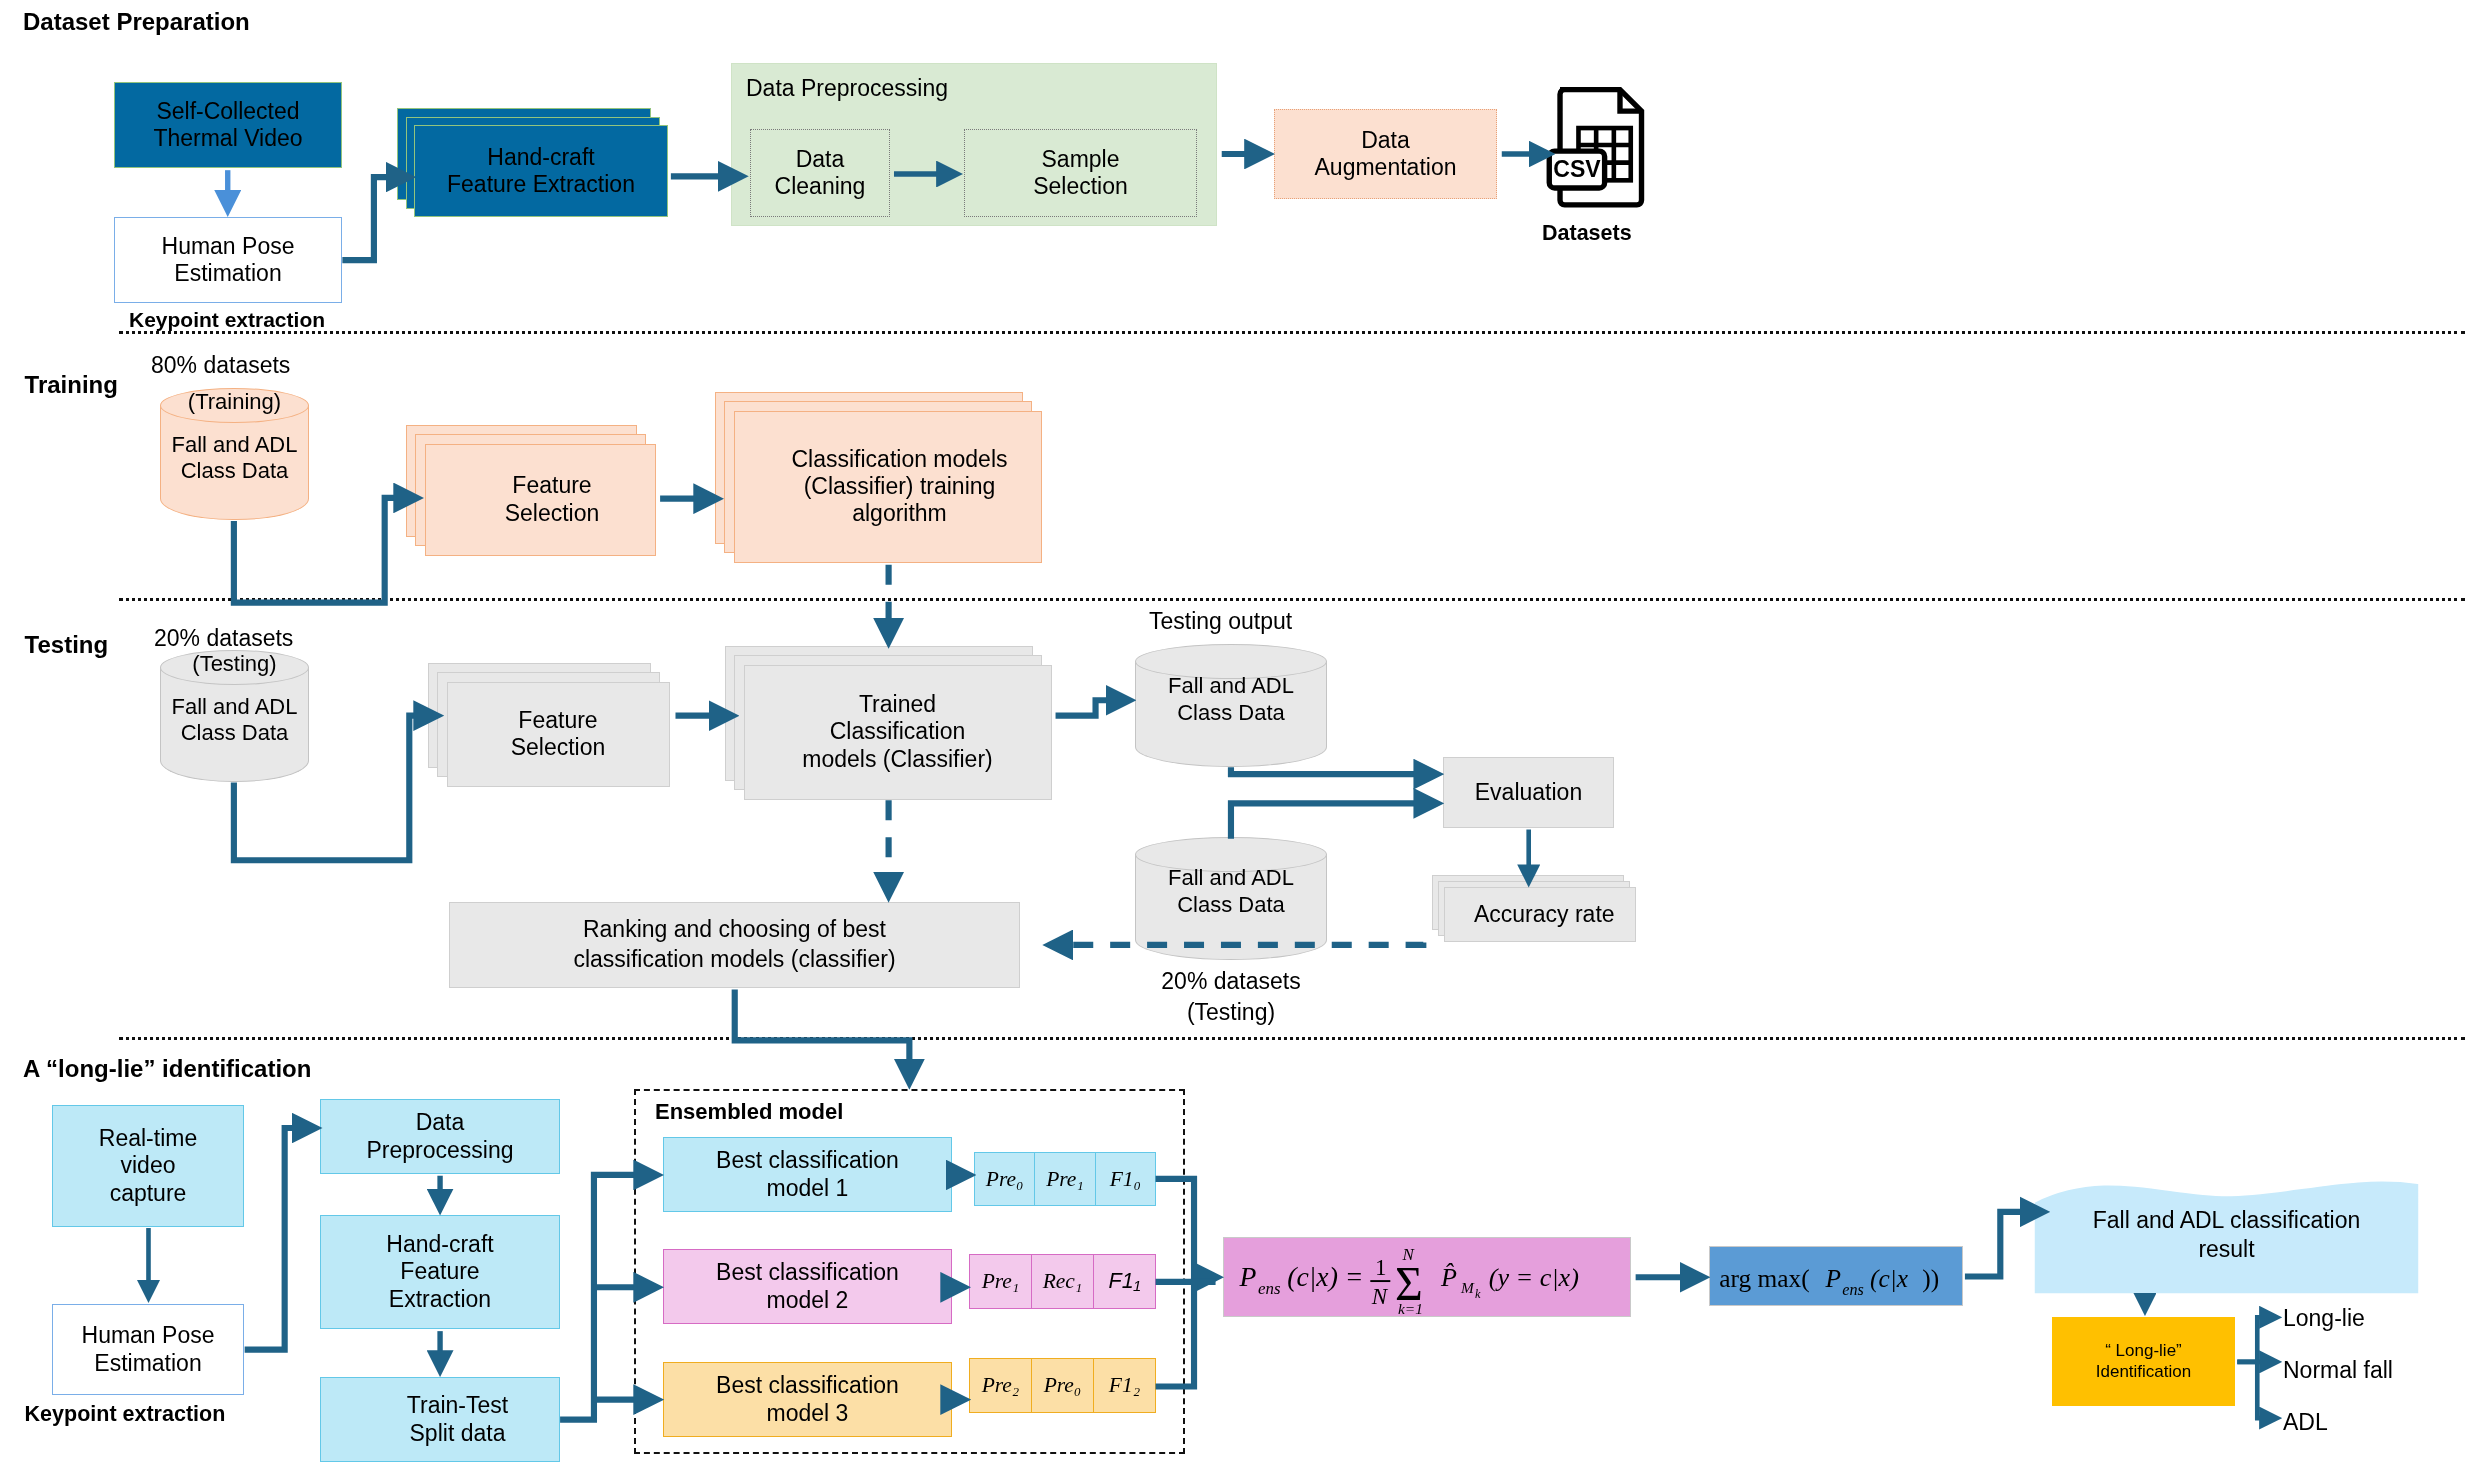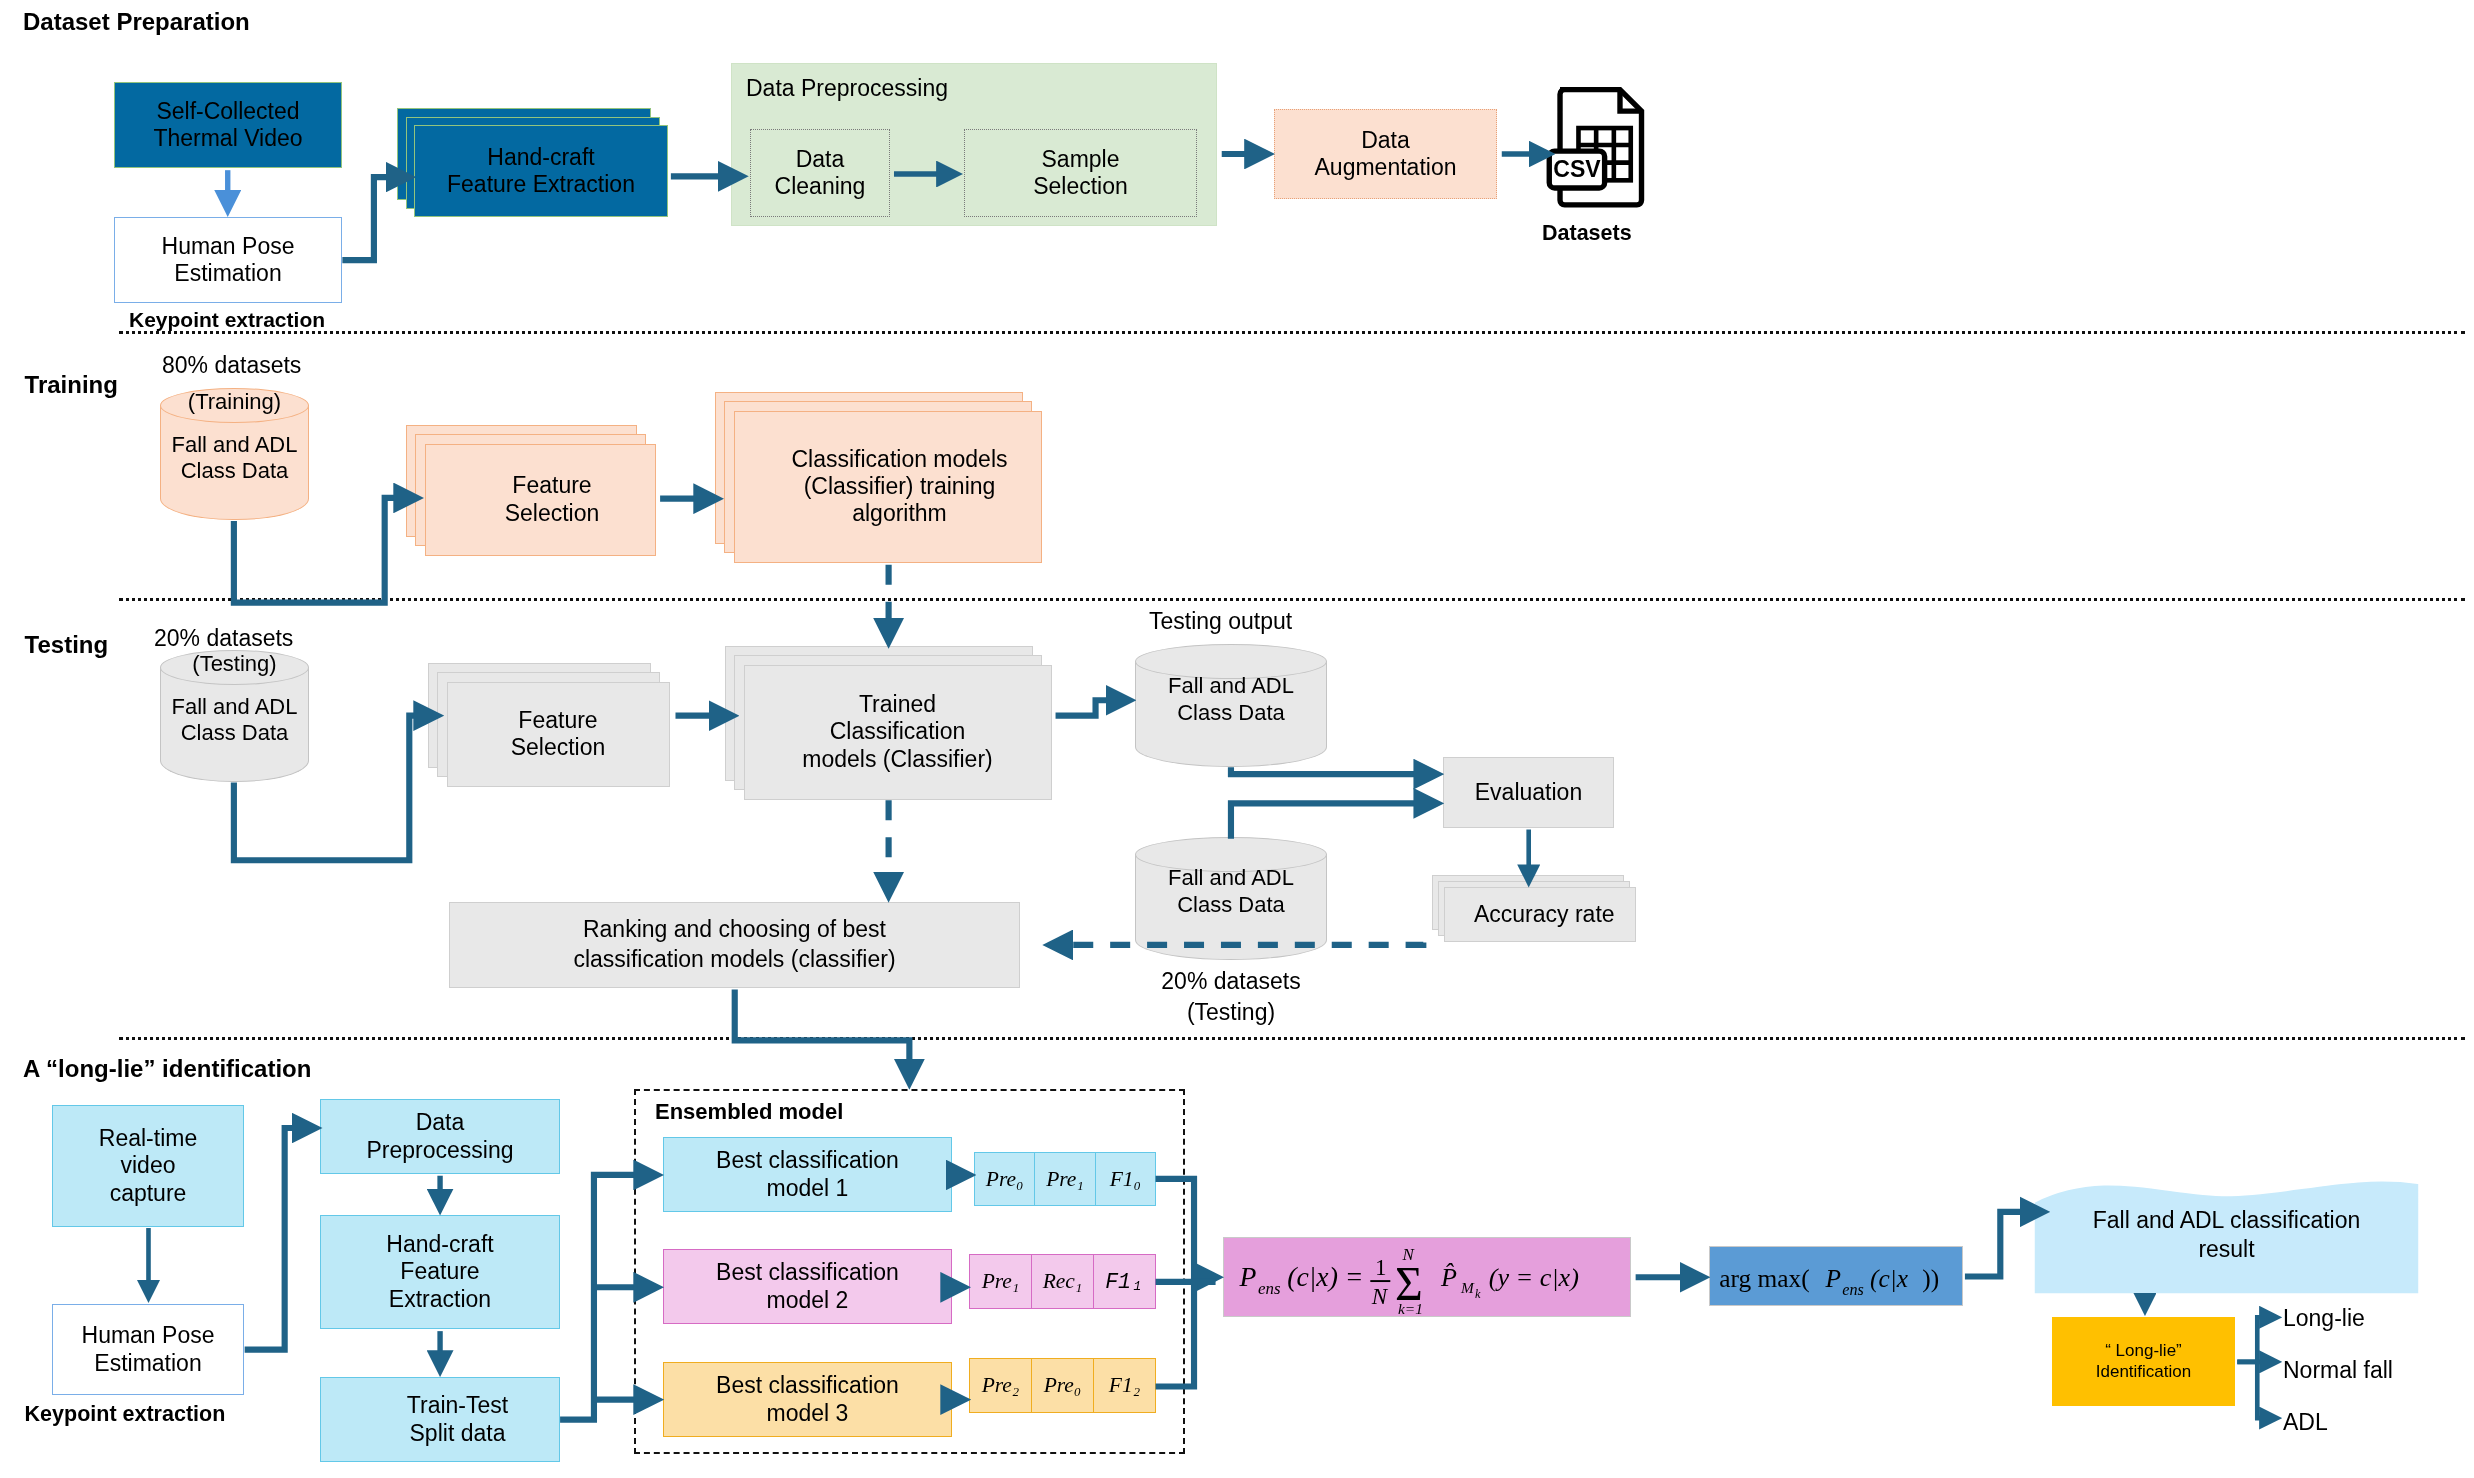--- a/index.html
+++ b/index.html
@@ -70,21 +70,21 @@
       <line x1="88" y1="56" x2="88" y2="124" stroke="#000" stroke-width="6"></line>
       <rect x="4" y="86" width="72" height="48" rx="7" fill="#fff" stroke="#000" stroke-width="7"></rect>
       <text x="40" y="120" font-family="'Liberation Sans',sans-serif" font-size="30" font-weight="bold" text-anchor="middle" fill="#000">CSV</text>
     </svg>
   </div>
   <div class="abs hdr" style="left:1542px;top:221px;font-size:21.5px;">Datasets</div>
 
   <div class="abs dotline" style="left:119px;top:331px;width:2346px;height:0;"></div>
 
   <div class="abs sect-title" style="left:24.6px;top:371px;font-size:24px;">Training</div>
-  <div class="abs" style="left:162px;top:352px;font-size:23px;">80%  datasets</div>
+  <div class="abs" style="left:151px;top:352px;font-size:23px;">80%  datasets</div>
 
   <div class="abs" style="left:160px;top:388px;width:149px;height:132px;">
     <div class="abs" style="left:0;top:17px;width:149px;height:115px;background:#fce0d0;border-left:1.2px solid #f4b183;border-right:1.2px solid #f4b183;border-bottom:1.2px solid #f4b183;border-bottom-left-radius:73px 21.5px;border-bottom-right-radius:73px 21.5px;"></div>
     <div class="abs" style="left:0;top:0;width:149px;height:35px;background:#fce0d0;border:1.2px solid #f4b183;border-radius:50%;"></div>
   </div>
   <div class="abs" style="left:160px;top:389px;width:149px;text-align:center;font-size:22px;">(Training)</div>
   <div class="abs" style="left:146px;top:432px;width:177px;text-align:center;font-size:22px;line-height:1.2;white-space:pre-line;">Fall and ADL
 Class Data</div>
 
   <div class="abs" style="left:406px;top:425px;width:249px;height:131px;">
@@ -189,21 +189,21 @@
 
   <div class="abs" style="left:974px;top:1152px;width:182px;height:54px;display:flex;background:#bde9f7;border:1.2px solid #63c8e8;">
     <div style="flex:1;display:flex;align-items:center;justify-content:center;font-style:italic;font-family:Liberation Serif, serif;font-size:21.5px;border-right:0.8px solid #63c8e8;">Pre₀</div>
     <div style="flex:1;display:flex;align-items:center;justify-content:center;font-style:italic;font-family:'Liberation Serif',serif;font-size:21.5px;border-right:0.8px solid #63c8e8;">Pre₁</div>
     <div style="flex:1;display:flex;align-items:center;justify-content:center;font-style:italic;font-family:'Liberation Serif',serif;font-size:21.5px;">F1₀</div>
   </div>
 
   <div class="abs" style="left:969px;top:1254px;width:187px;height:55px;display:flex;background:#f3c9ec;border:1.2px solid #d66bc4;">
     <div style="flex:1;display:flex;align-items:center;justify-content:center;font-style:italic;font-family:'Liberation Serif',serif;font-size:21.5px;border-right:0.8px solid #d66bc4;">Pre₁</div>
     <div style="flex:1;display:flex;align-items:center;justify-content:center;font-style:italic;font-family:'Liberation Serif',serif;font-size:21.5px;border-right:0.8px solid #d66bc4;">Rec₁</div>
-    <div style="flex:1;display:flex;align-items:center;justify-content:center;font-style:italic;font-family:Liberation Mono, monospace;font-size:21.5px;">F1₁</div>
+    <div style="flex:1;display:flex;align-items:center;justify-content:center;font-style:italic;font-family:Liberation Sans, sans-serif;font-size:21.5px;">F1₁</div>
   </div>
 
   <div class="abs" style="left:969px;top:1358px;width:187px;height:55px;display:flex;background:#fcdfa6;border:1.2px solid #f0ad20;">
     <div style="flex:1;display:flex;align-items:center;justify-content:center;font-style:italic;font-family:'Liberation Serif',serif;font-size:21.5px;border-right:0.8px solid #f0ad20;">Pre₂</div>
     <div style="flex:1;display:flex;align-items:center;justify-content:center;font-style:italic;font-family:'Liberation Serif',serif;font-size:21.5px;border-right:0.8px solid #f0ad20;">Pre₀</div>
     <div style="flex:1;display:flex;align-items:center;justify-content:center;font-style:italic;font-family:'Liberation Serif',serif;font-size:21.5px;">F1₂</div>
   </div>
 
   <div class="abs magenta" style="left:1223px;top:1237px;width:408px;height:80px;">
     <svg width="408" height="80" viewBox="0 0 530 104" style="position:absolute;left:0;top:0;">

